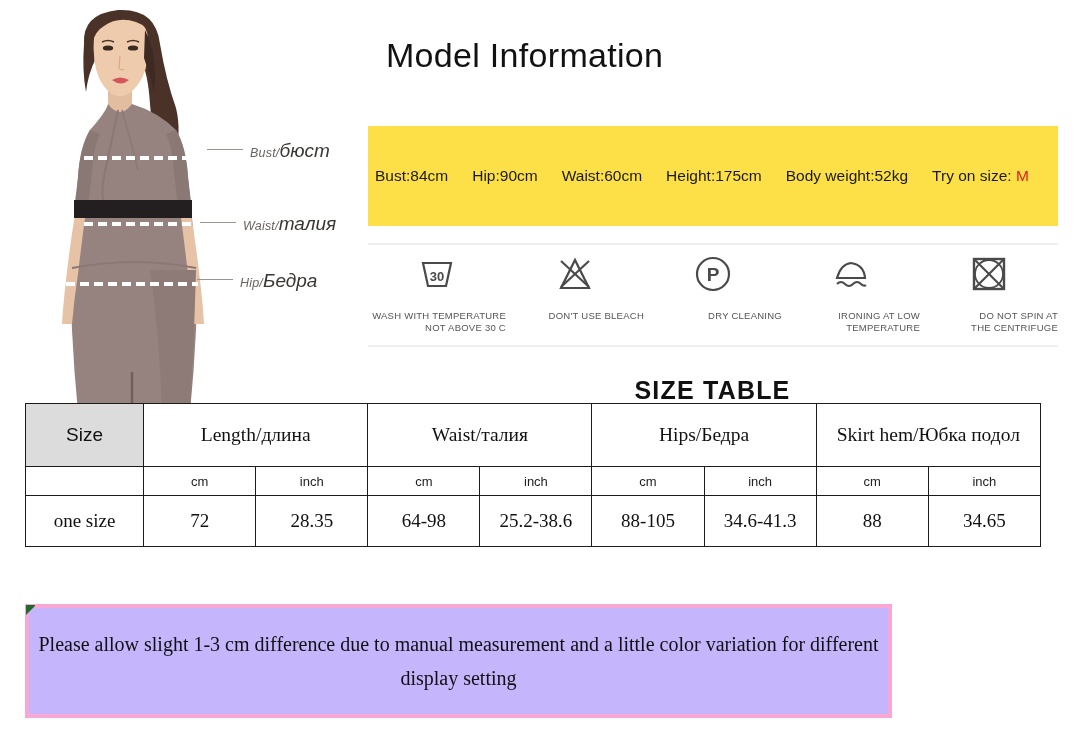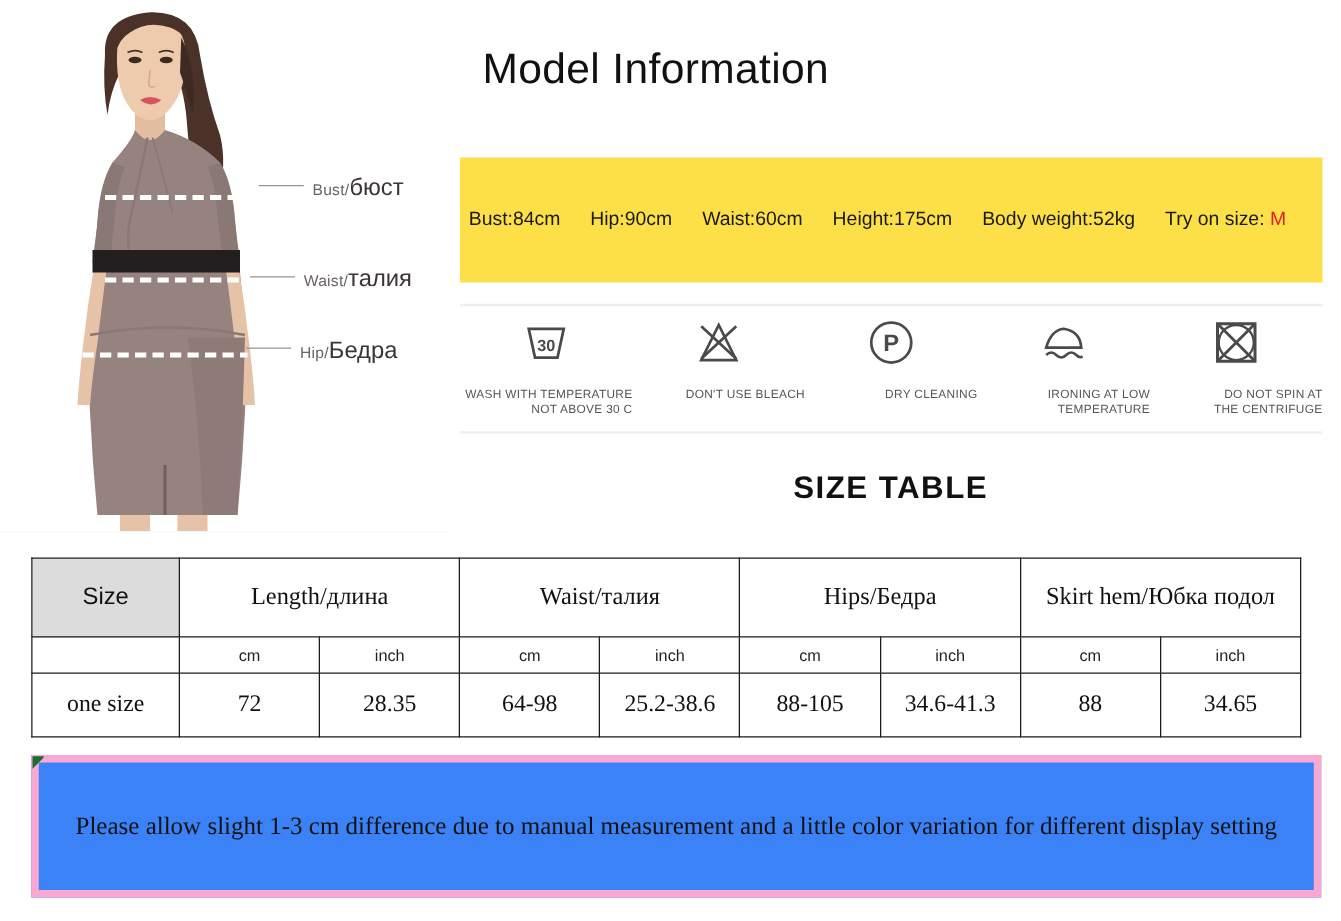--- a/index.html
+++ b/index.html
@@ -16,20 +16,21 @@
     color: #1a1a1a;
   }
 
   
   #model-photo {
     position: absolute;
     left: 0; top: 0;
     width: 360px; height: 425px;
     background: #e5e5e5;
     overflow: hidden;
+    font-style: italic;
   }
   #model-photo svg { display: block; }
 
   .meas-label {
     position: absolute;
     white-space: nowrap;
     color: #5c5350;
   }
   .meas-label .lead {
     display: inline-block;
@@ -135,21 +136,21 @@
     box-sizing: border-box;
     font-size: 25px;
     font-weight: bold;
     letter-spacing: 1.2px;
     color: #111111;
   }
 
   
   #size-table-wrap {
     position: absolute;
-    left: 25px; top: 446px;
+    left: 25px; top: 403px;
     width: 1016px;
   }
   table#size-table {
     border-collapse: collapse;
     width: 1016px;
     table-layout: fixed;
   }
   table#size-table td, table#size-table th {
     border: 1px solid #1b1b1b;
     padding: 0;
@@ -199,27 +200,27 @@
   .val-cell.tbl-edge-r { border-right: 1px solid #1b1b1b; }
   .size-name-cell {
     font-family: "Liberation Serif", serif;
     font-size: 19px;
   }
 
   
   #footer-note {
     position: absolute;
     left: 25px; top: 604px;
-    width: 1032px; height: 114px;
-    border: 6px solid #f9a8d4;
+    width: 867px; height: 114px;
+    border: 4px solid #f9a8d4;
     box-sizing: border-box;
     display: flex;
     align-items: center;
     justify-content: center;
-    background: #3b82f6;
+    background: #c4b5fd;
   }
   #footer-note-text {
     font-family: "Liberation Serif", serif;
     font-size: 20px;
     line-height: 34px;
     color: #111111;
     text-align: center;
     width: 975px;
   }
   #footer-green-mark {

